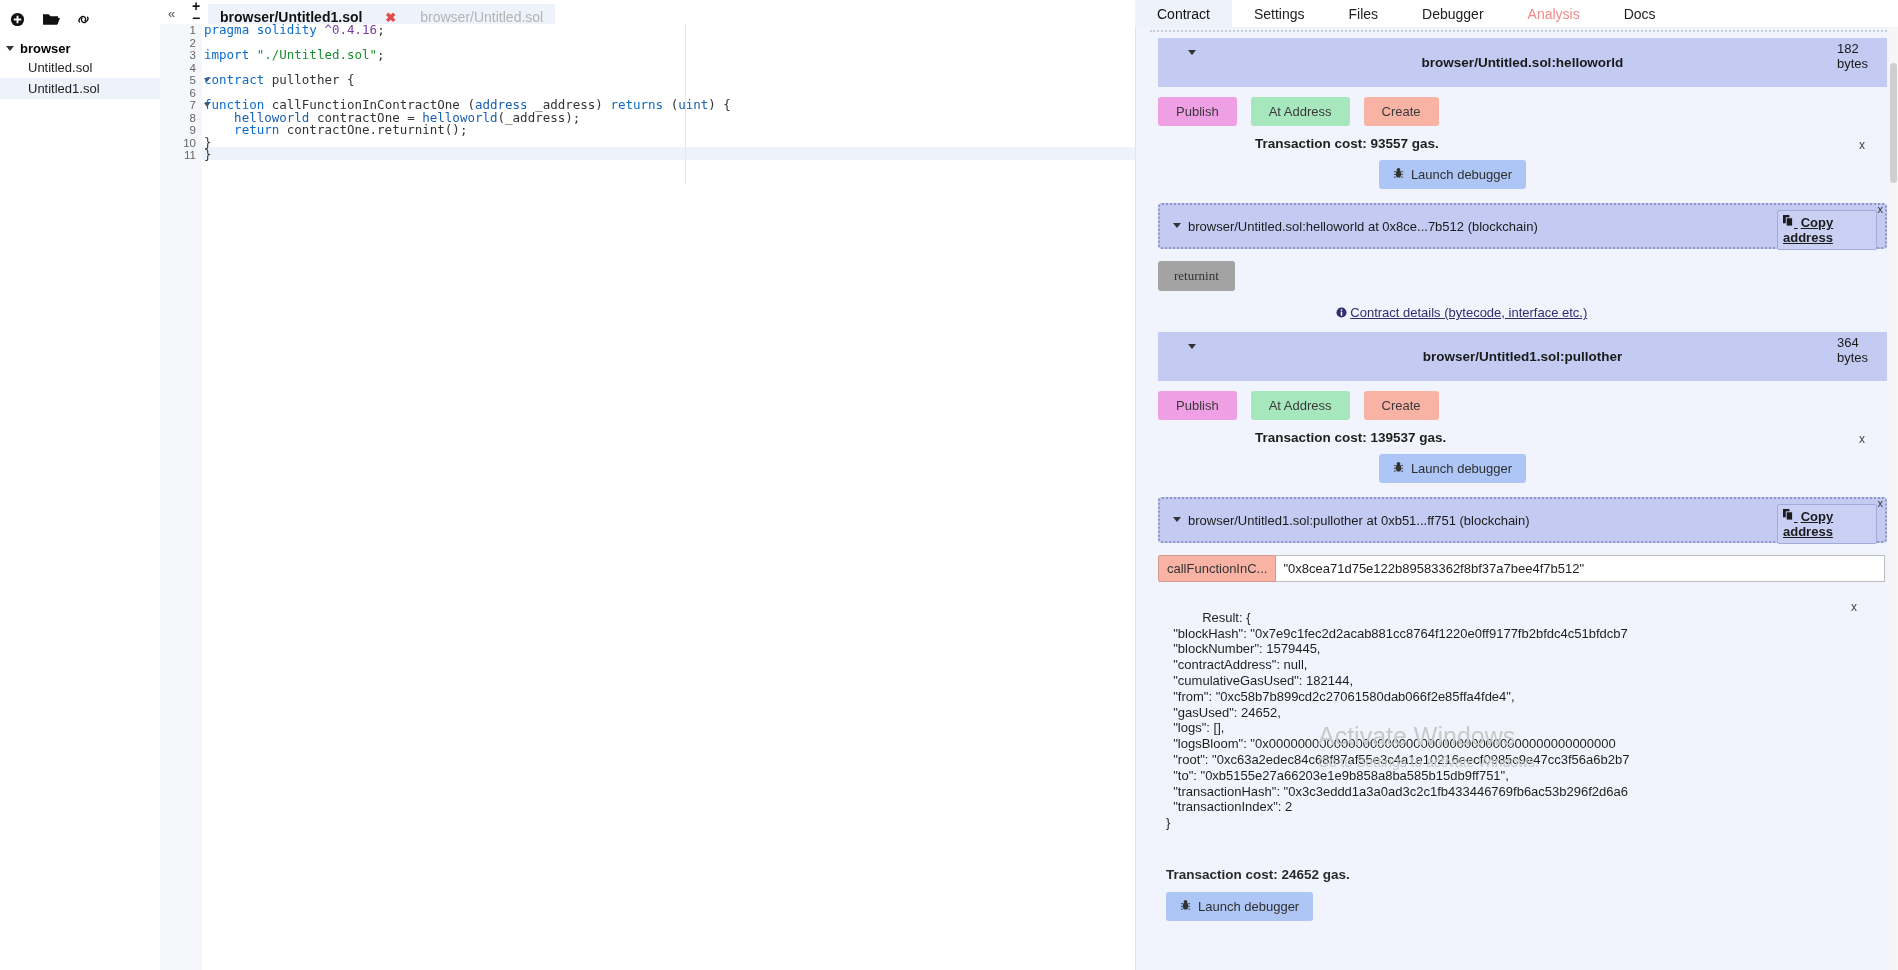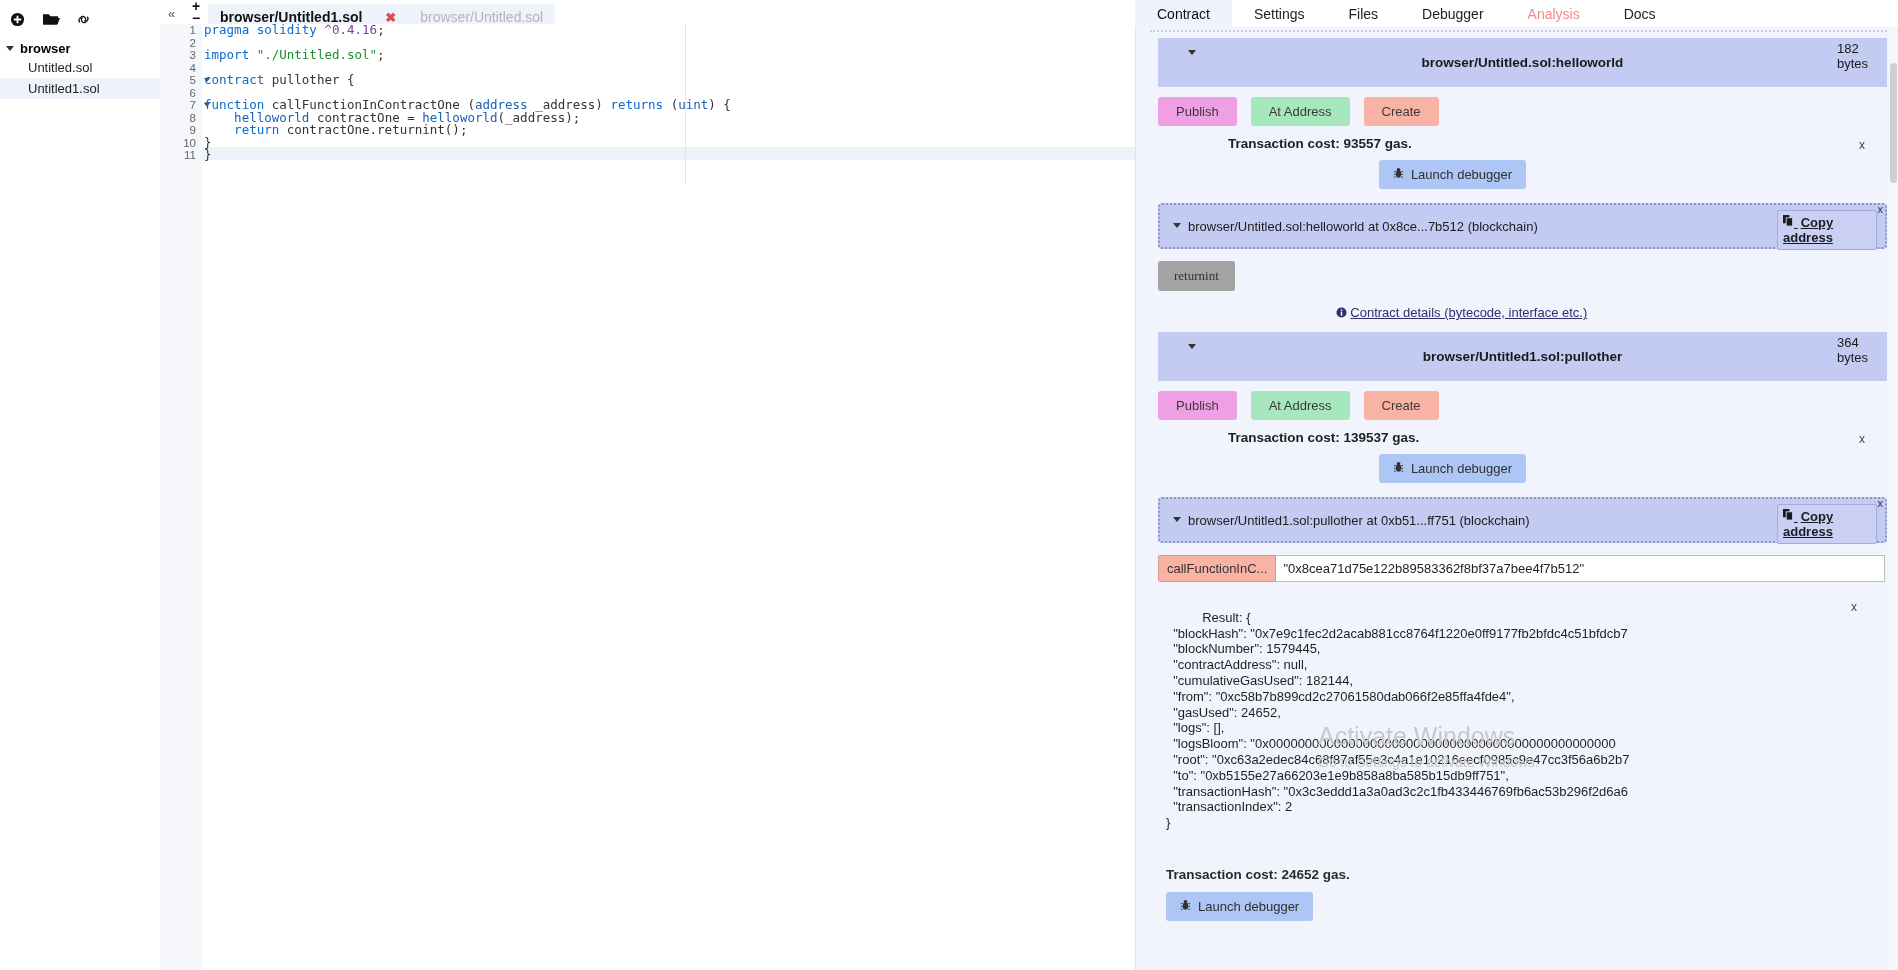--- a/index.html
+++ b/index.html
@@ -150,21 +150,21 @@
   .btn {
     border: none; border-radius: 3px; padding: 7px 18px; font-size: 13px;
     color: #3a3a3a; cursor: pointer; font-family: "Liberation Sans", sans-serif;
   }
   .btn-publish { background: #ef9fe4; }
   .btn-ataddress { background: #a7e7bd; }
   .btn-create { background: #f9b3a5; }
 
   .txcost {
     margin-top: 10px; position: relative; font-size: 13.5px;
-    font-weight: bold; color: #1f1f1f; padding-left: 92px;
+    font-weight: bold; color: #1f1f1f; padding-left: 119px;
   }
   .txcost .close-x {
     position: absolute; right: 34px; top: 2px; font-size: 12px;
     color: #444; font-weight: normal; cursor: pointer;
   }
 
   .debugrow { margin-top: 9px; text-align: center; padding-right: 130px; }
   .btn-debug {
     background: #aec6f5; border: none; border-radius: 3px;
     padding: 7px 14px; font-size: 13px; color: #2f2f2f; cursor: pointer;

